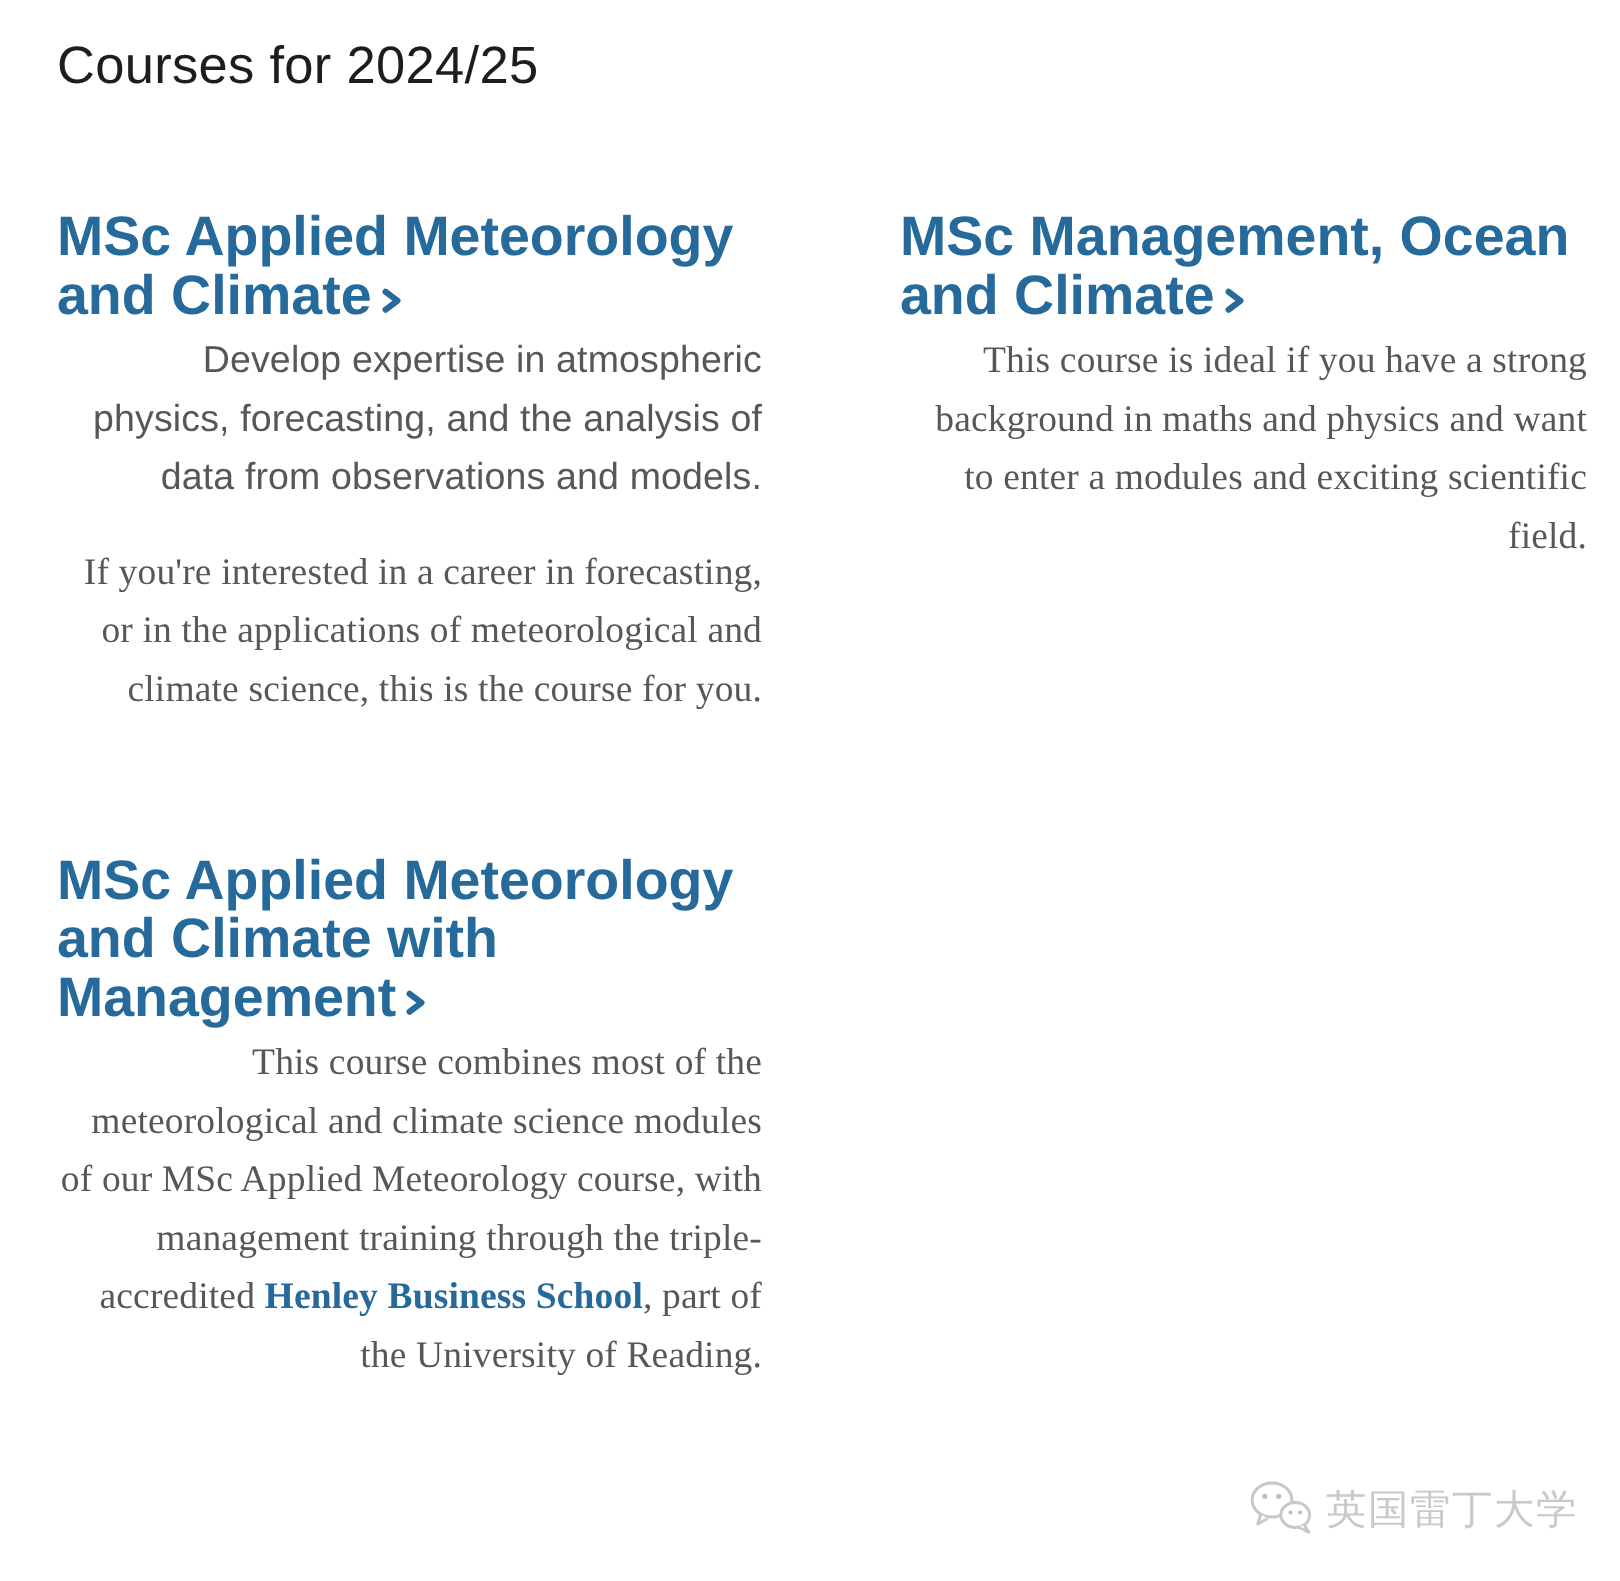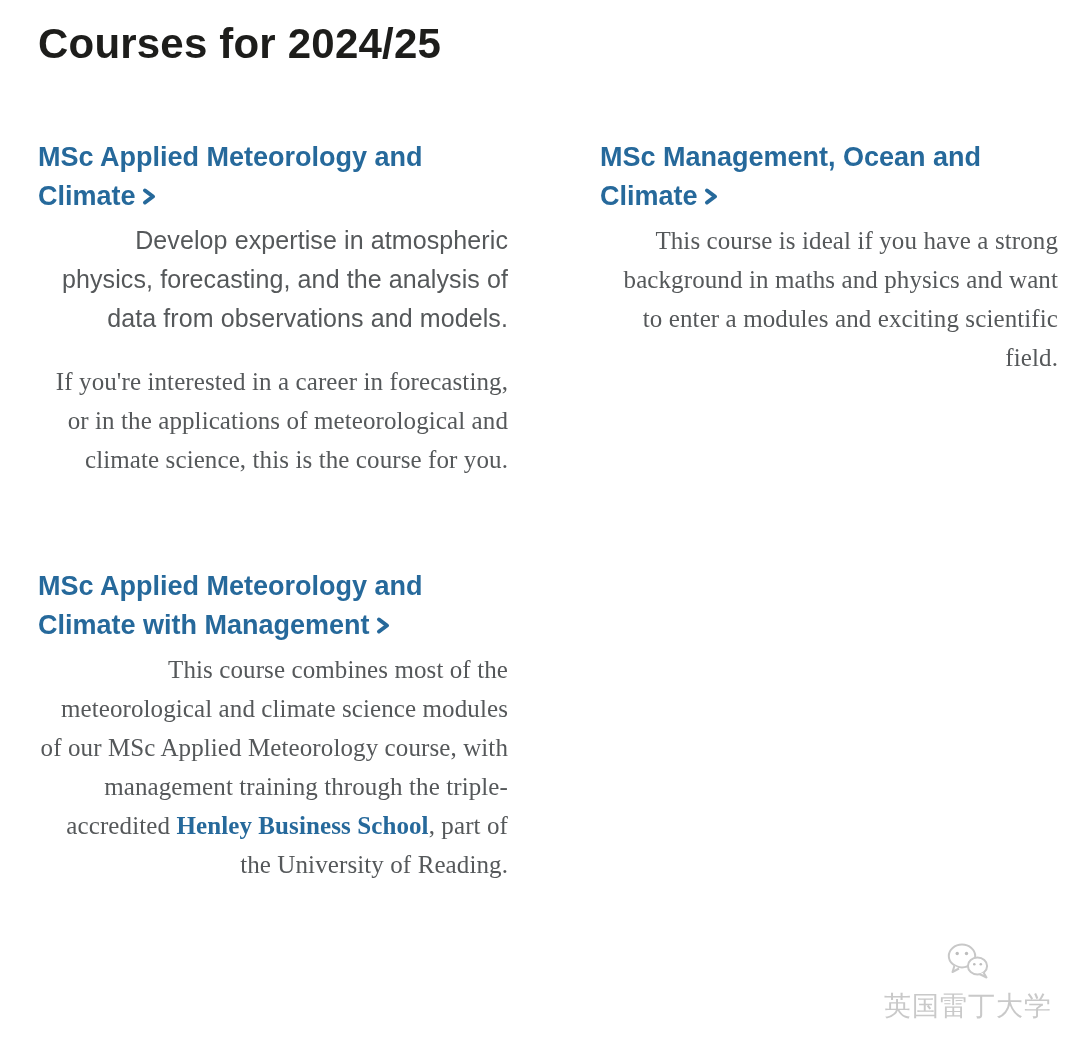--- a/index.html
+++ b/index.html
@@ -11,37 +11,37 @@
     position: relative;
     overflow: hidden;
   }
   .page {
     position: relative;
     width: 1080px; height: 1054px;
     padding: 26px 22px 0 38px;
   }
   h1.page-title {
     margin: 0;
-    font-size: 42px;
+    font-size: 35px;
     line-height: 36px;
-    font-weight: 700;
+    font-weight: 400;
     letter-spacing: 0.2px;
     color: #1d1d1b;
   }
   .courses-grid {
     margin-top: 76px;
     display: grid;
     grid-template-columns: 470px 458px;
     column-gap: 92px;
     row-gap: 88px;
     align-items: start;
   }
   .course h2.course-link {
     margin: 0 0 5px 0;
-    font-size: 27px;
+    font-size: 37px;
     line-height: 39px;
     font-weight: 600;
     color: #26699b;
     cursor: pointer;
   }
   .chev {
     display: inline-block;
     vertical-align: -1px;
     margin-left: 6px;
   }
@@ -59,24 +59,23 @@
     color: #26699b;
     font-weight: 700;
     text-decoration: none;
     cursor: pointer;
   }
   .watermark {
     position: absolute;
     right: 28px;
     bottom: 30px;
     display: flex;
-    align-items: center;
+    align-items: flex-end;
     gap: 8px;
     user-select: none;
-    flex-direction: column;
   }
   .watermark-text {
     font-size: 27px;
     color: #c9c9c9;
     text-shadow: 1.5px 1.5px 0 #ffffff;
     letter-spacing: 1px;
   }
 </style>
 </head>
 <body>

